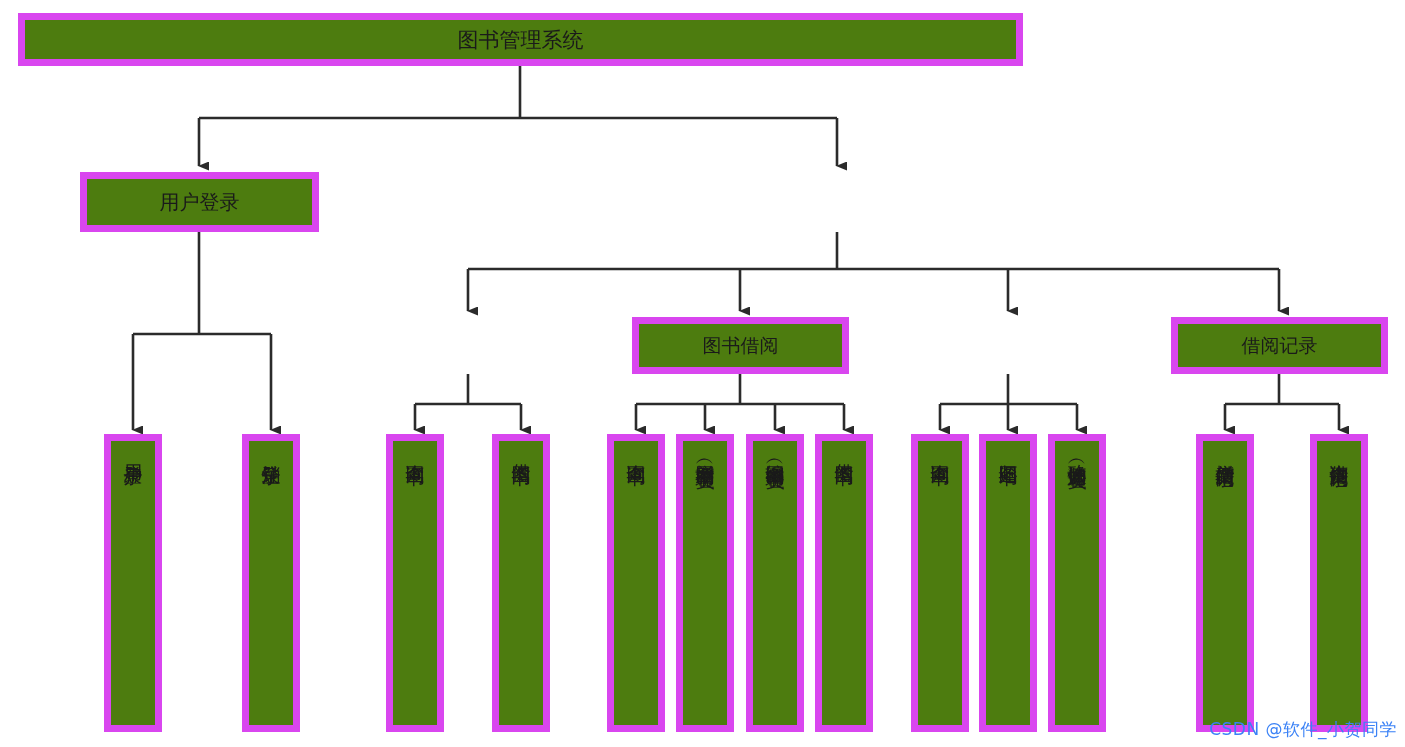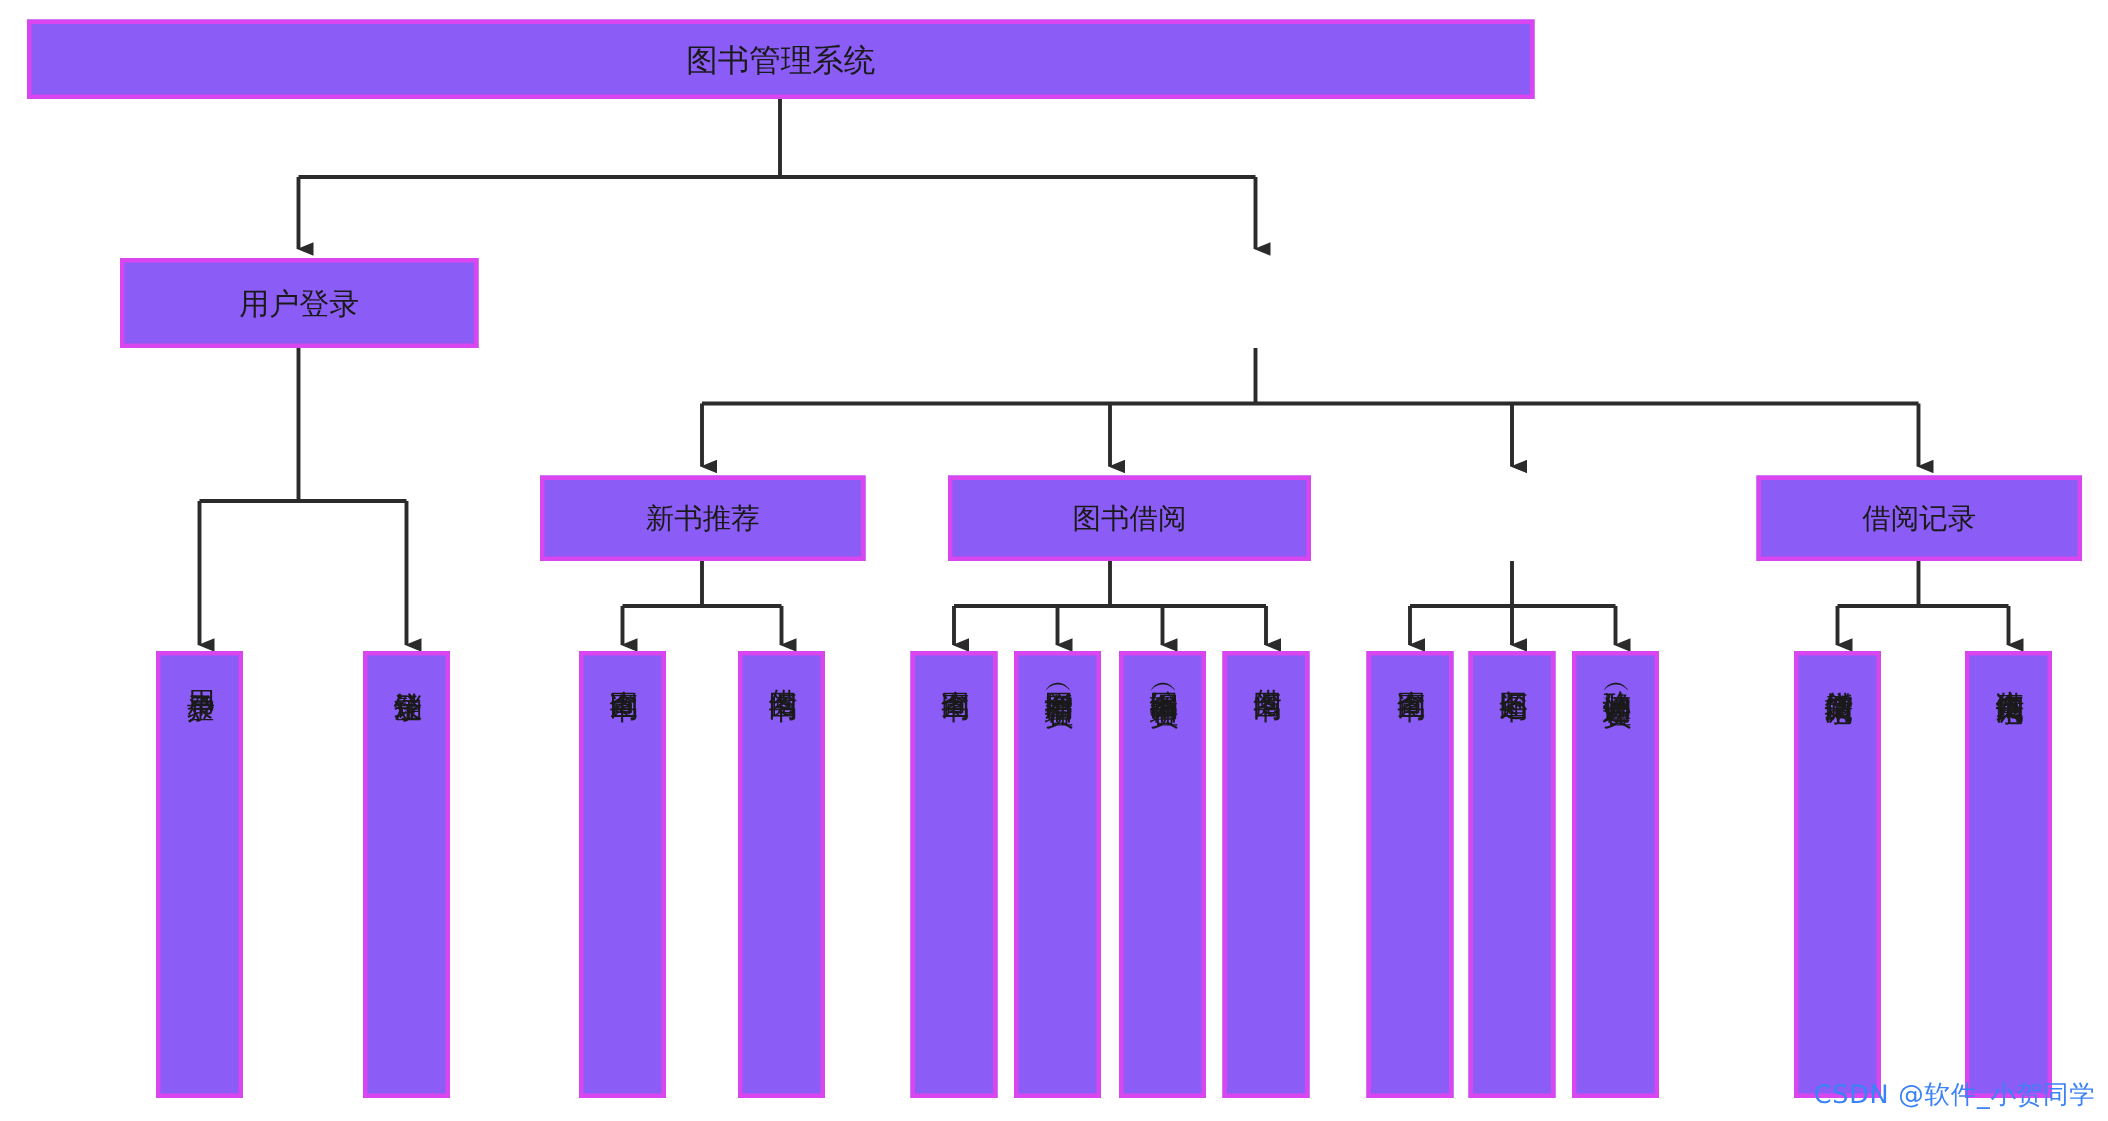--- a/index.html
+++ b/index.html
@@ -22,22 +22,22 @@
     position: absolute;
     left: 0;
     top: 0;
     width: 1405px;
     height: 747px;
     pointer-events: none;
   }
   .node {
     position: absolute;
     box-sizing: border-box;
-    background: #8b5cf6;
-    border: 3px solid #d946ef;
+    background: #4d7c0f;
+    border: 7px solid #d946ef;
     display: flex;
     align-items: center;
     justify-content: center;
     text-align: center;
     color: #1a1a1a;
     z-index: 2;
   }
   .node.root {
     font-size: 21px;
   }
@@ -132,24 +132,21 @@
   </svg>
 
   <div class="node root" style="left:18px; top:13px; width:1005px; height:53px;">
     <span class="node-label">图书管理系统</span>
   </div>
 
   <div class="node level2" style="left:80px; top:172px; width:239px; height:60px;">
     <span class="node-label">用户登录</span>
   </div>
 
-  <div class="node level3" style="left:360px; top:317px; width:217px; height:57px;">
-    <span class="node-label">新书推荐</span>
-  </div>
-  <div class="node level3" style="left:632px; top:317px; width:242px; height:57px;align-items:center;">
+  <div class="node level3" style="left:632px; top:317px; width:217px; height:57px;align-items:center;">
     <span class="node-label">图书借阅</span>
   </div>
   <div class="node level3" style="left:1171px; top:317px; width:217px; height:57px;text-align:center;">
     <span class="node-label">借阅记录</span>
   </div>
 
   <div class="node leaf" style="left:104px; top:434px; width:58px; height:298px;">
     <span class="node-label">用户登录</span>
   </div>
   <div class="node leaf" style="left:242px; top:434px; width:58px; height:298px;">

